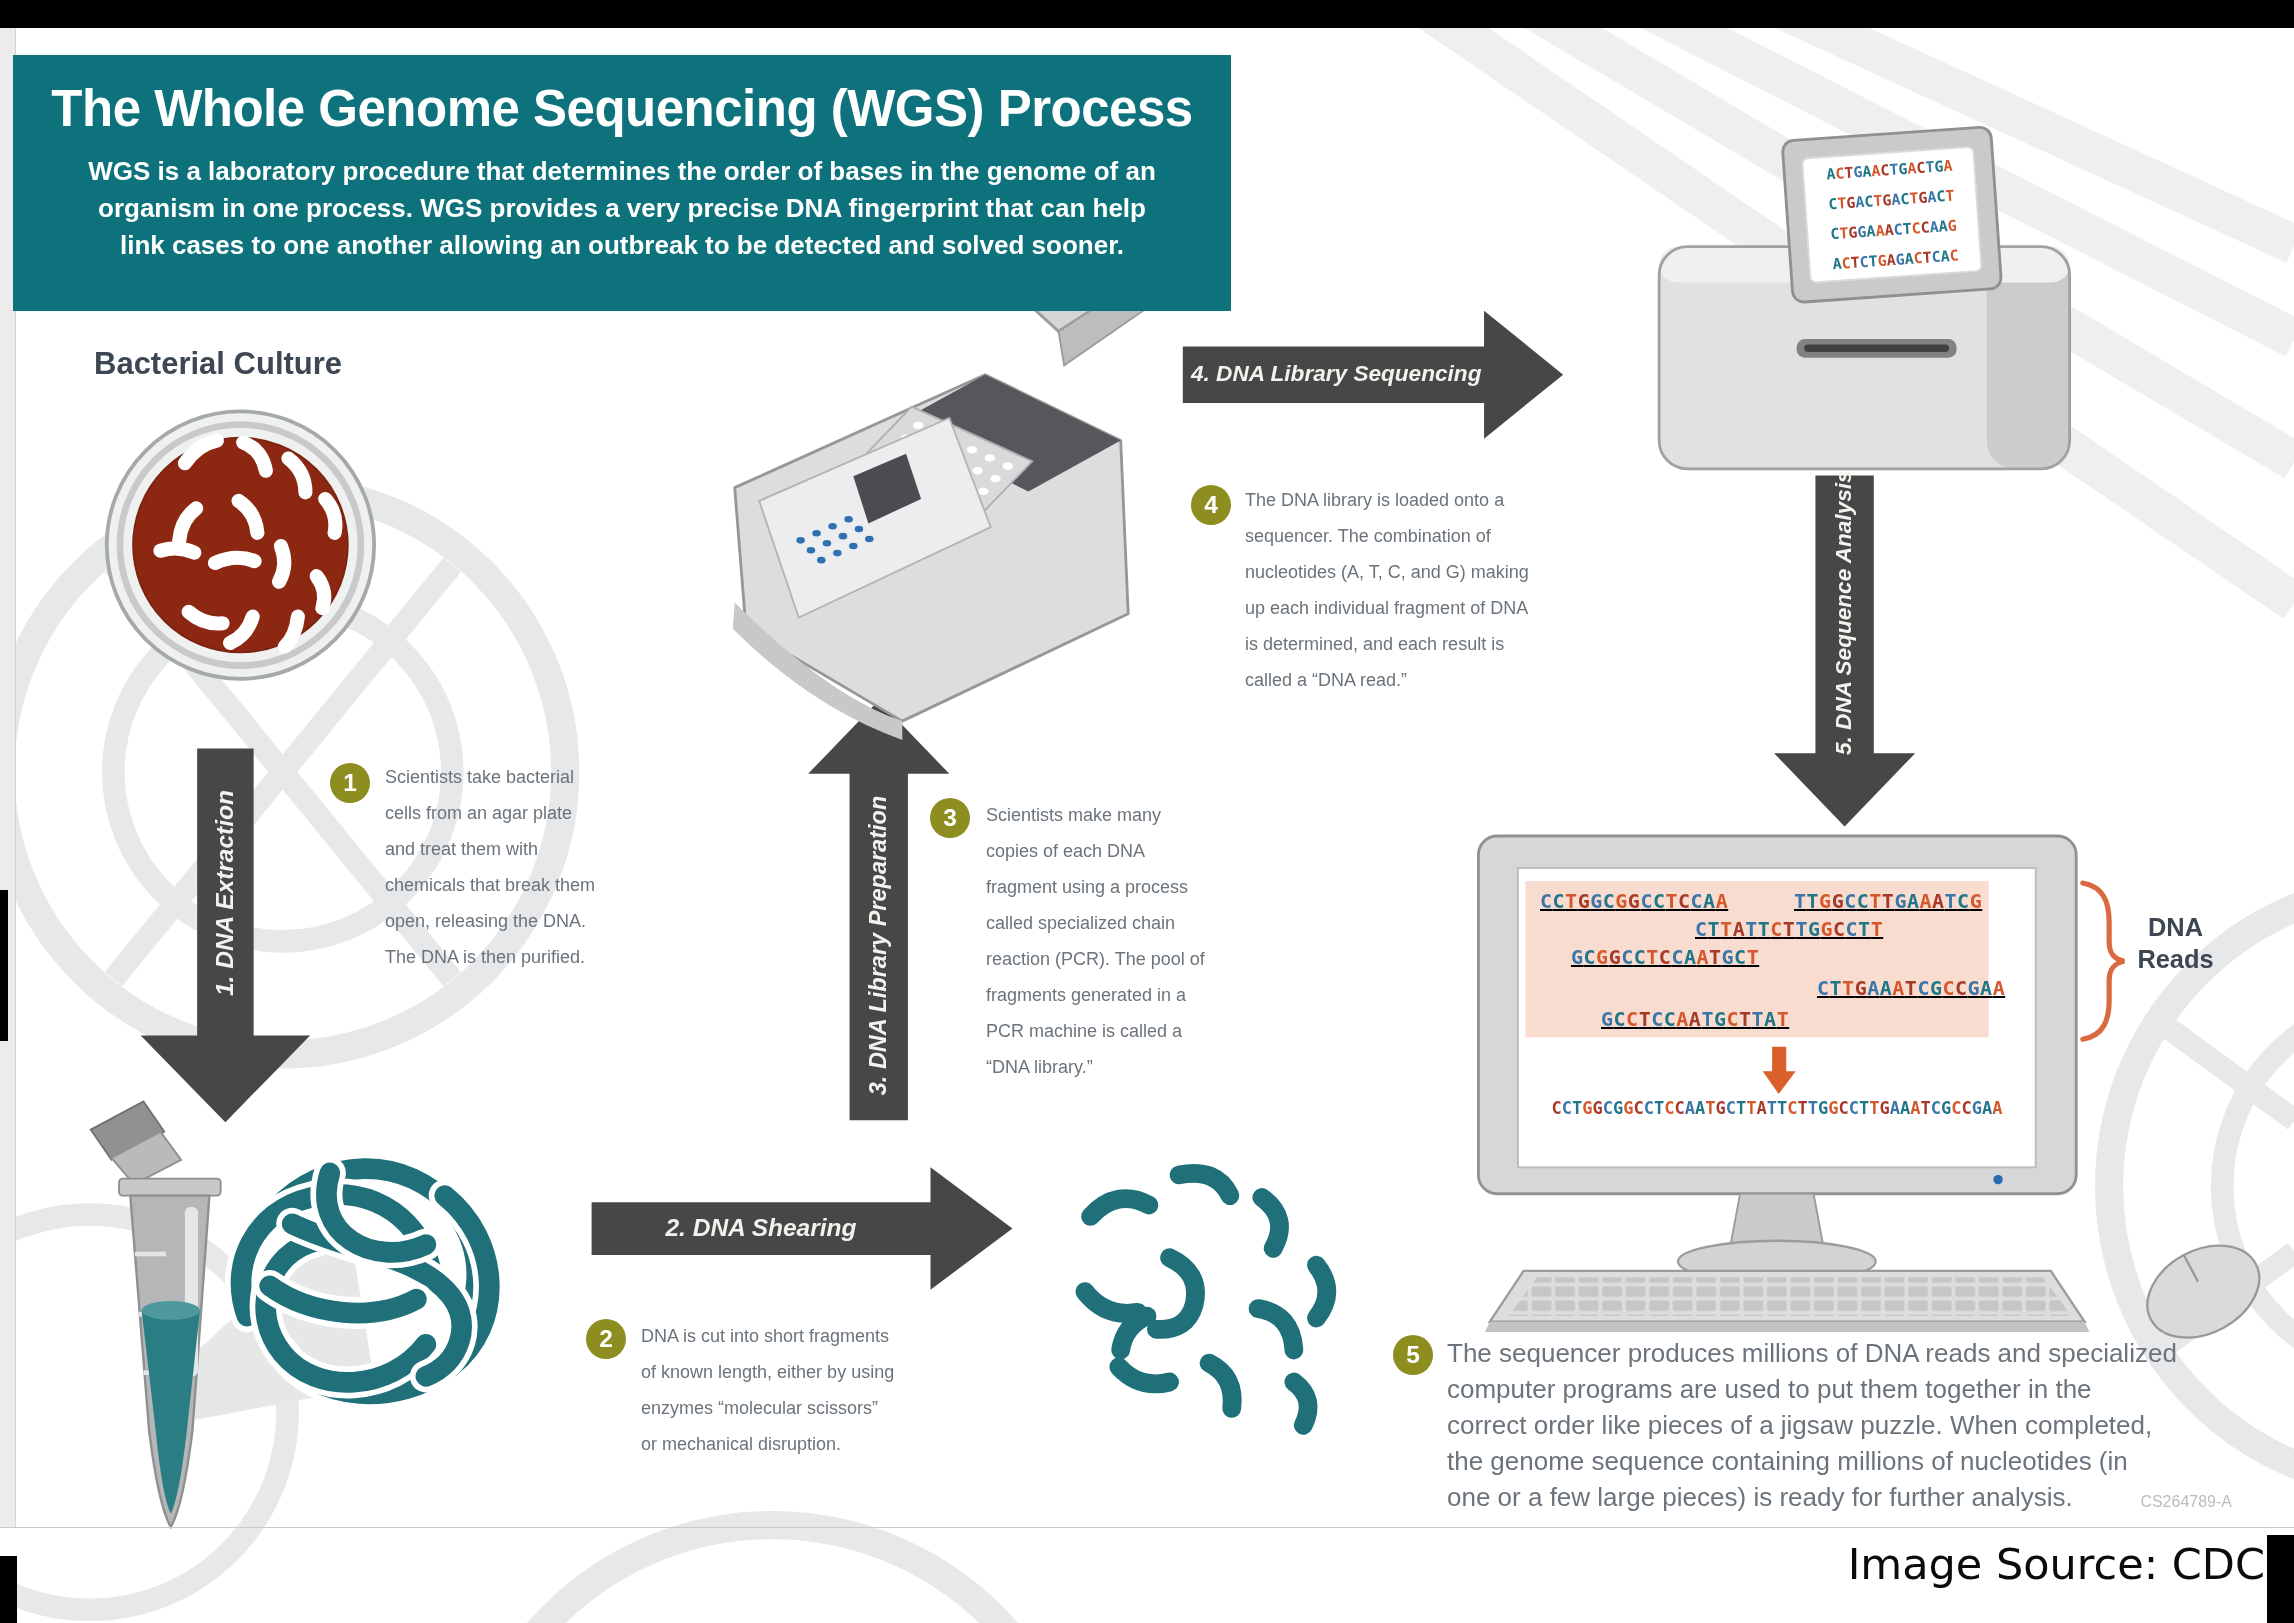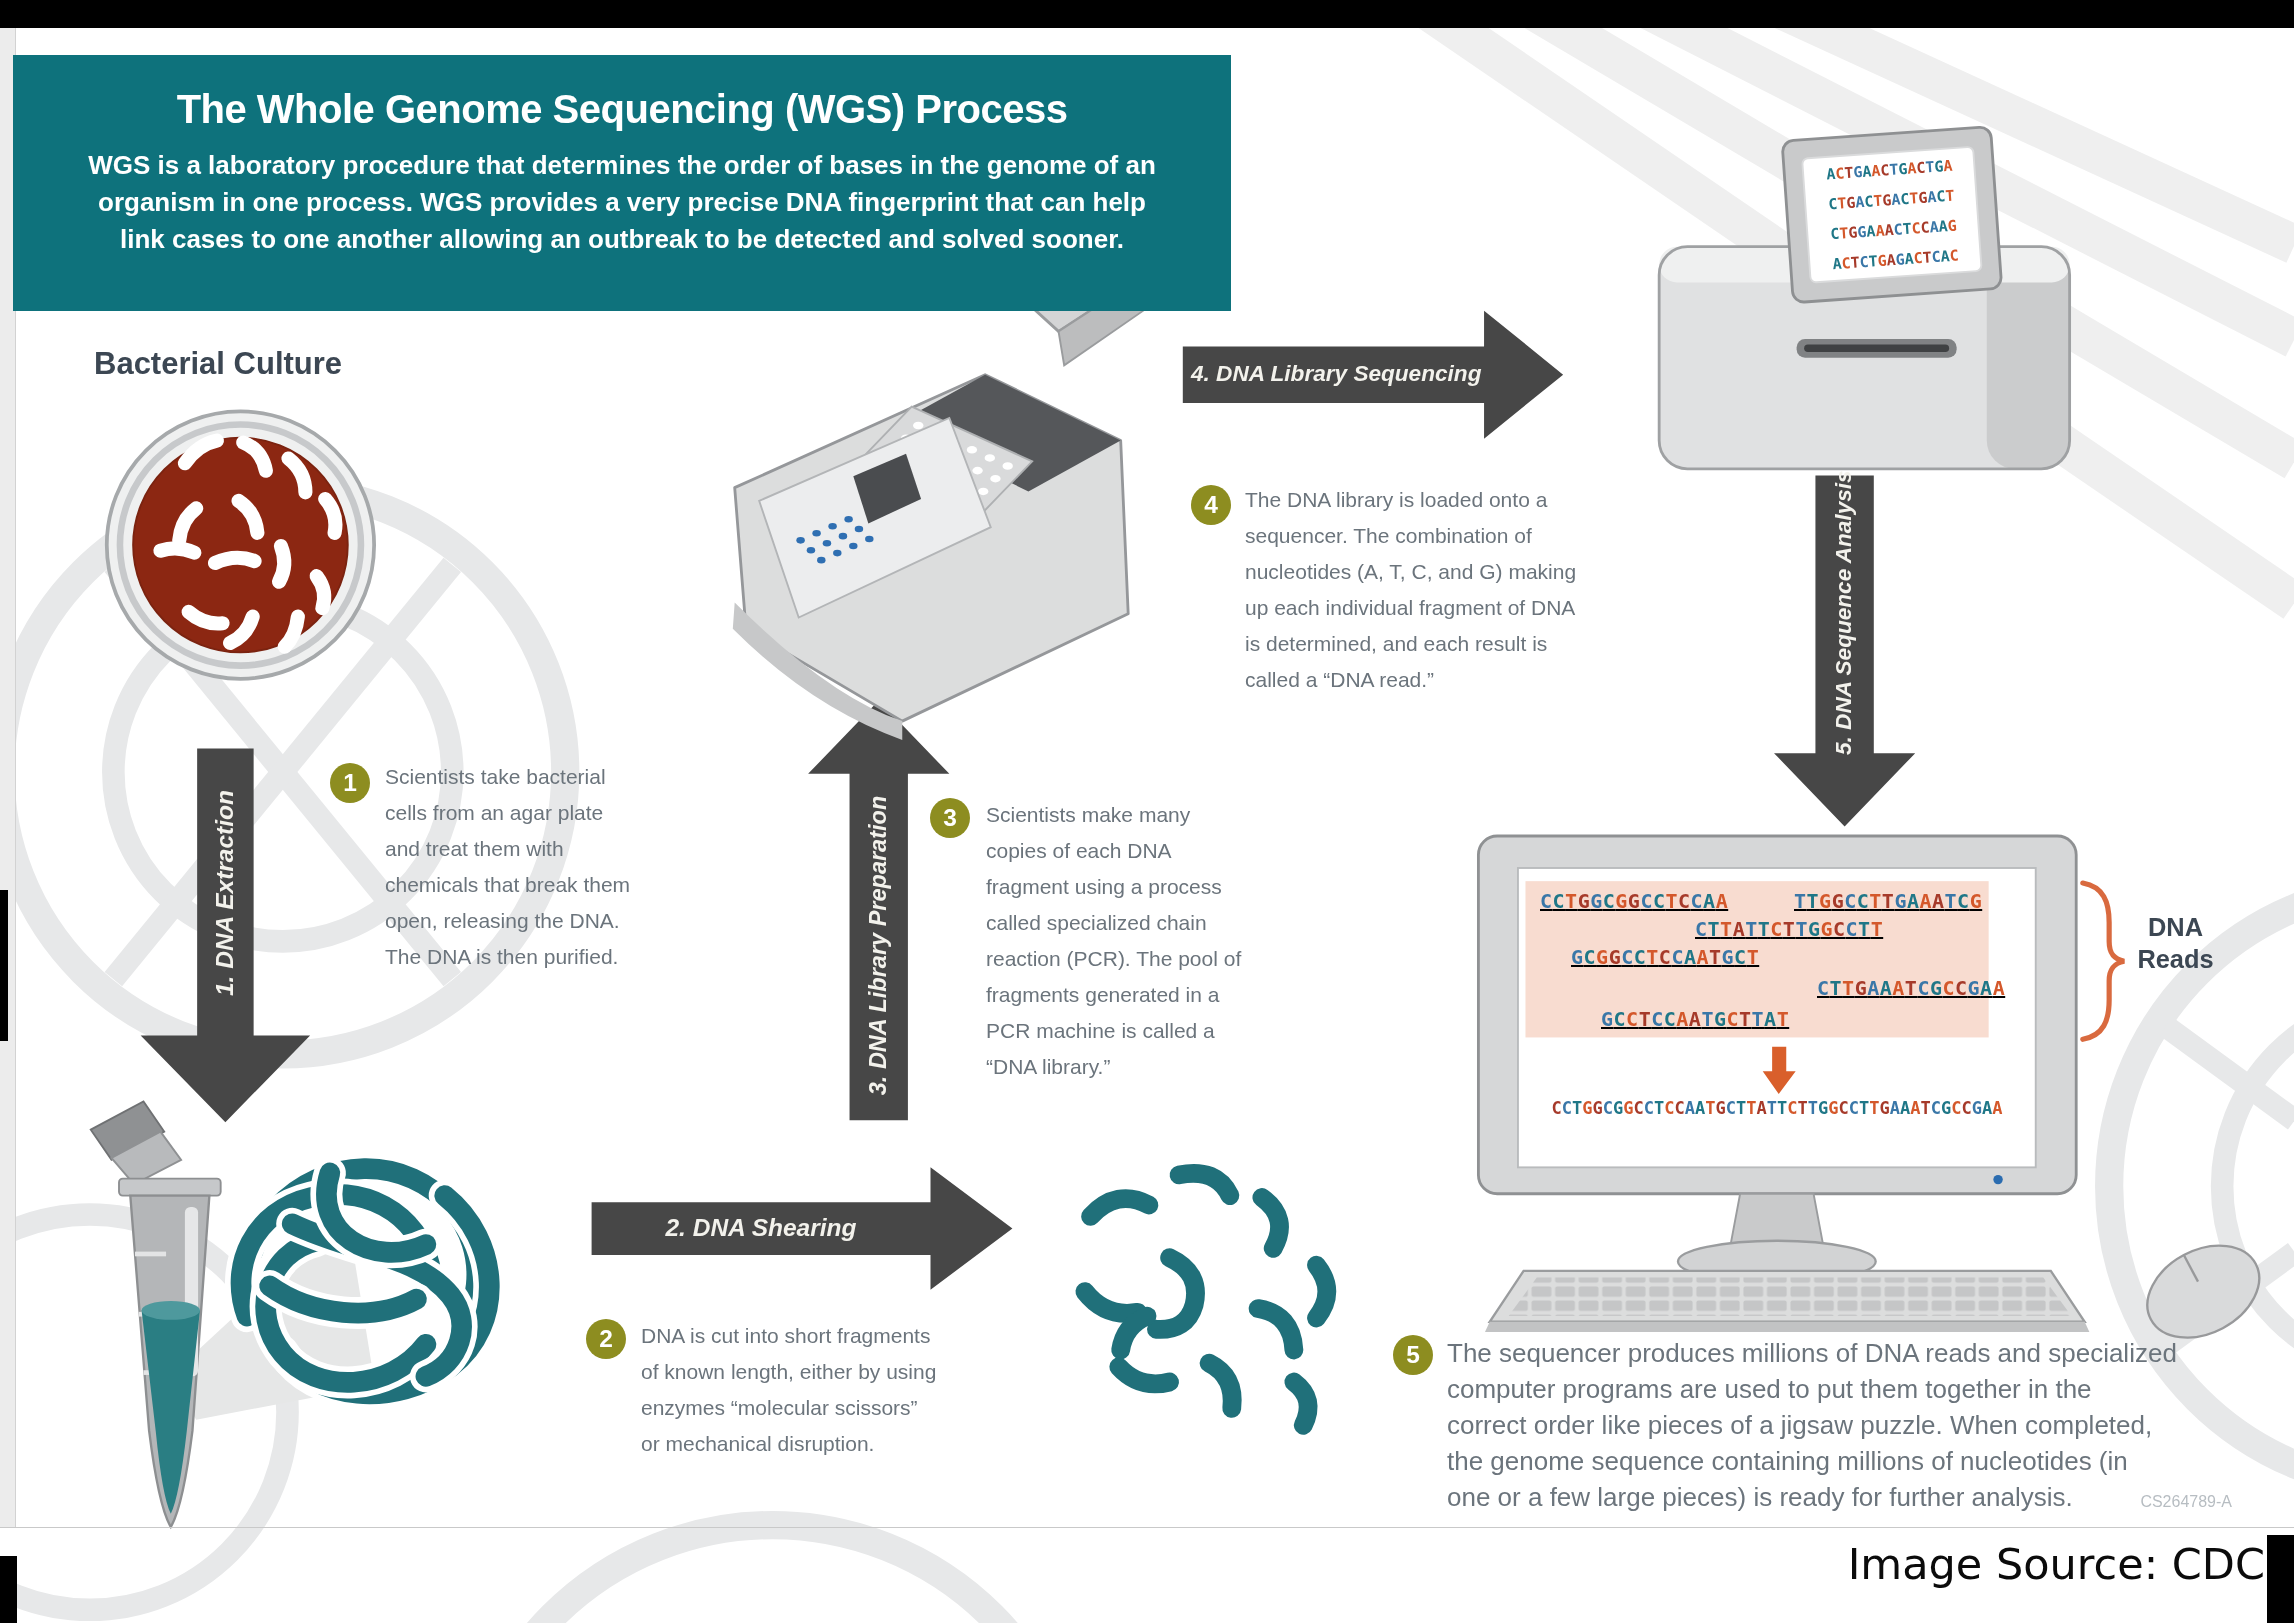--- a/index.html
+++ b/index.html
@@ -3,25 +3,25 @@
 <meta charset="utf-8">
 <style>
   html,body{margin:0;padding:0;background:#fff;}
   #stage{position:relative;width:2295px;height:1623px;background:#ffffff;overflow:hidden;
          font-family:"Liberation Sans",sans-serif;}
   .abs{position:absolute;}
   .black{background:#000;}
   
   #header-box{left:13px;top:55px;width:1218px;height:256px;background:var(--c-teal_header,#0e727c);
               text-align:center;color:#fff;}
-  #header-title{margin-top:32px;font-size:40px;font-weight:bold;letter-spacing:-0.5px;}
+  #header-title{margin-top:24px;font-size:51px;font-weight:bold;letter-spacing:-0.5px;}
   #header-sub{margin-top:15px;font-size:26px;line-height:37px;font-weight:bold;white-space:pre-line;}
   
   .h-label{font-weight:bold;color:var(--c-heading_text,#3c4753);}
-  .step-text{font-size:21px;line-height:36px;color:var(--c-body_text,#6b747c);white-space:pre-line;}
+  .step-text{font-size:18px;line-height:36px;color:var(--c-body_text,#6b747c);white-space:pre-line;}
   .badge{width:40px;height:40px;border-radius:50%;background:var(--c-badge,#8d8d20);color:#fff;
          font-weight:bold;font-size:24.5px;text-align:center;line-height:40px;}
   .arrow-label{font-style:italic;font-weight:bold;font-size:24.5px;color:#f3f2ec;text-align:center;white-space:nowrap;}
   .rot{transform:rotate(-90deg);}
   .seq{font-family:"DejaVu Sans Mono",monospace;font-weight:bold;white-space:nowrap;}
   .read{font-size:20px;letter-spacing:0.5px;text-decoration:underline;}
   #genome-line{font-size:17px;width:518px;text-align:center;letter-spacing:0px;}
   #sequencer-screen-text{width:171px;text-align:center;font-size:15px;line-height:30px;transform:rotate(-4deg);}
   #footer-credit{font-family:"DejaVu Sans",sans-serif;font-size:43px;color:#0b0b0b;white-space:nowrap;}
   #code-label{font-size:16px;color:#b7bdc2;}

